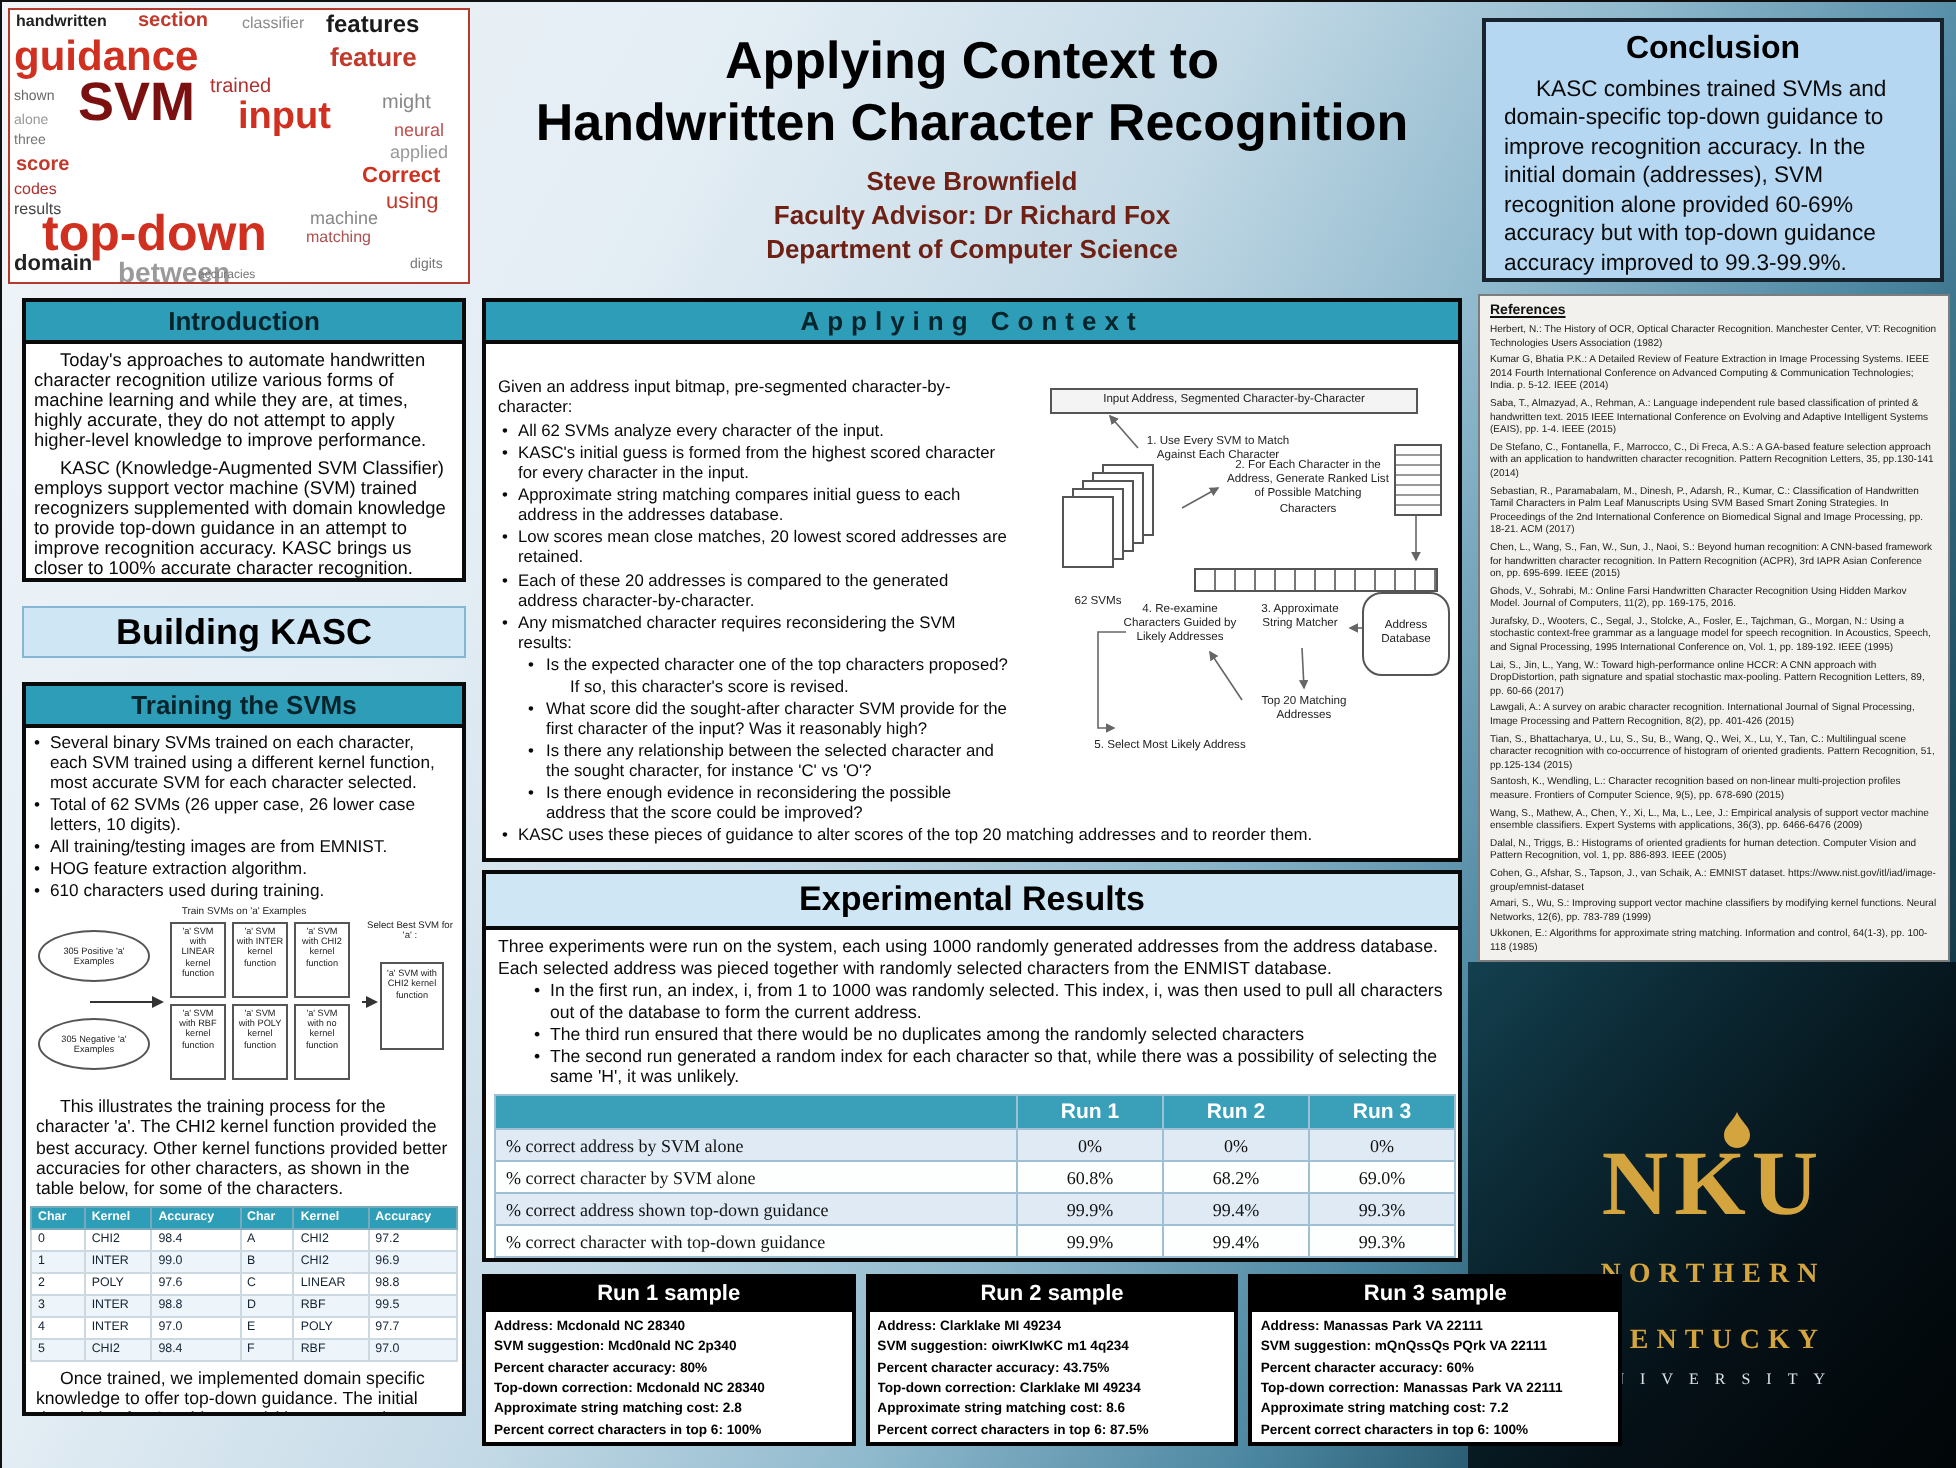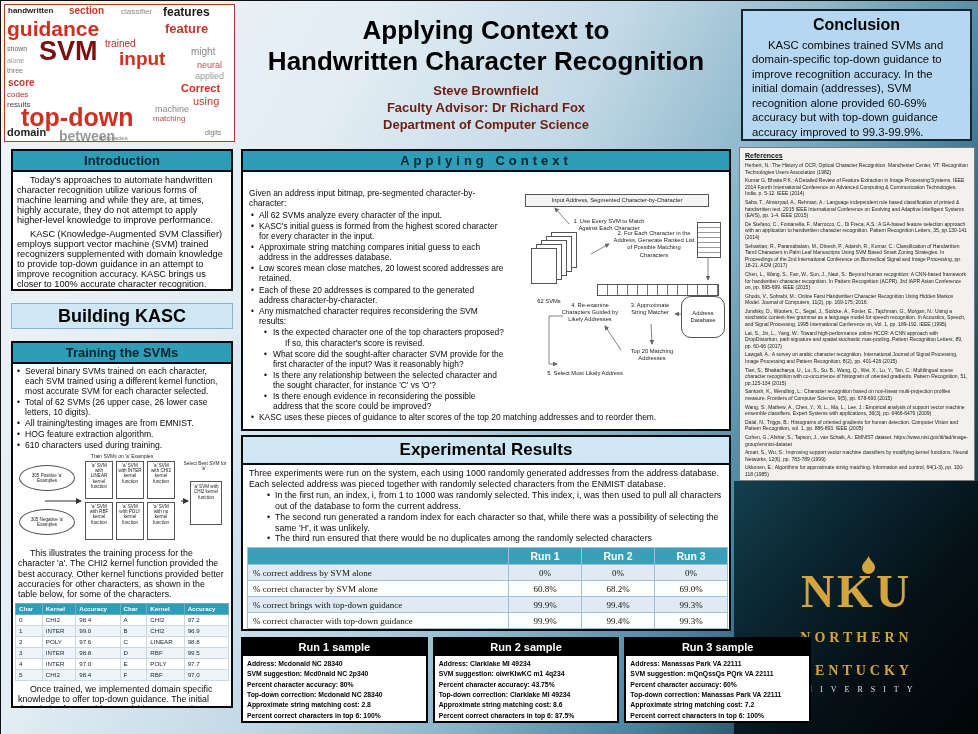--- a/index.html
+++ b/index.html
@@ -351,22 +351,22 @@
           <div class="abl lvl0">KASC uses these pieces of guidance to alter scores of the top 20 matching addresses and to reorder them.</div>
         </div>
     </div>
   </div>
 
   <div id="results" class="panel">
     <div class="lb-head">Experimental Results</div>
     <p class="res-lead">Three experiments were run on the system, each using 1000 randomly generated addresses from the address database.  Each selected address was pieced together with randomly selected characters from the ENMIST database.</p>
     <div id="res-bullets">
         <div class="rbl">In the first run, an index, i, from 1 to 1000 was randomly selected.  This index, i, was then used to pull all characters out of the database to form the current address.</div>
+        <div class="rbl">The third run ensured that there would be no duplicates among the randomly selected characters</div>
         <div class="rbl">The second run generated a random index for each character so that, while there was a possibility of selecting the same 'H', it was unlikely.</div>
-        <div class="rbl">The third run ensured that there would be no duplicates among the randomly selected characters</div>
       </div>
     <table id="res-table">
         <thead>
           <tr>
             <th class="lblcol"></th>
             <th class="runcol">Run 1</th>
             <th class="runcol">Run 2</th>
             <th class="runcol">Run 3</th>
           </tr>
         </thead>
@@ -377,21 +377,21 @@
             <td class="rval">0%</td>
             <td class="rval">0%</td>
           </tr>
           <tr>
             <td class="rlabel">% correct character by SVM alone</td>
             <td class="rval">60.8%</td>
             <td class="rval">68.2%</td>
             <td class="rval">69.0%</td>
           </tr>
           <tr>
-            <td class="rlabel">% correct brings with top-down guidance</td>
+            <td class="rlabel">% correct address shown top-down guidance</td>
             <td class="rval">99.9%</td>
             <td class="rval">99.4%</td>
             <td class="rval">99.3%</td>
           </tr>
           <tr>
             <td class="rlabel">% correct character with top-down guidance</td>
             <td class="rval">99.9%</td>
             <td class="rval">99.4%</td>
             <td class="rval">99.3%</td>
           </tr>

